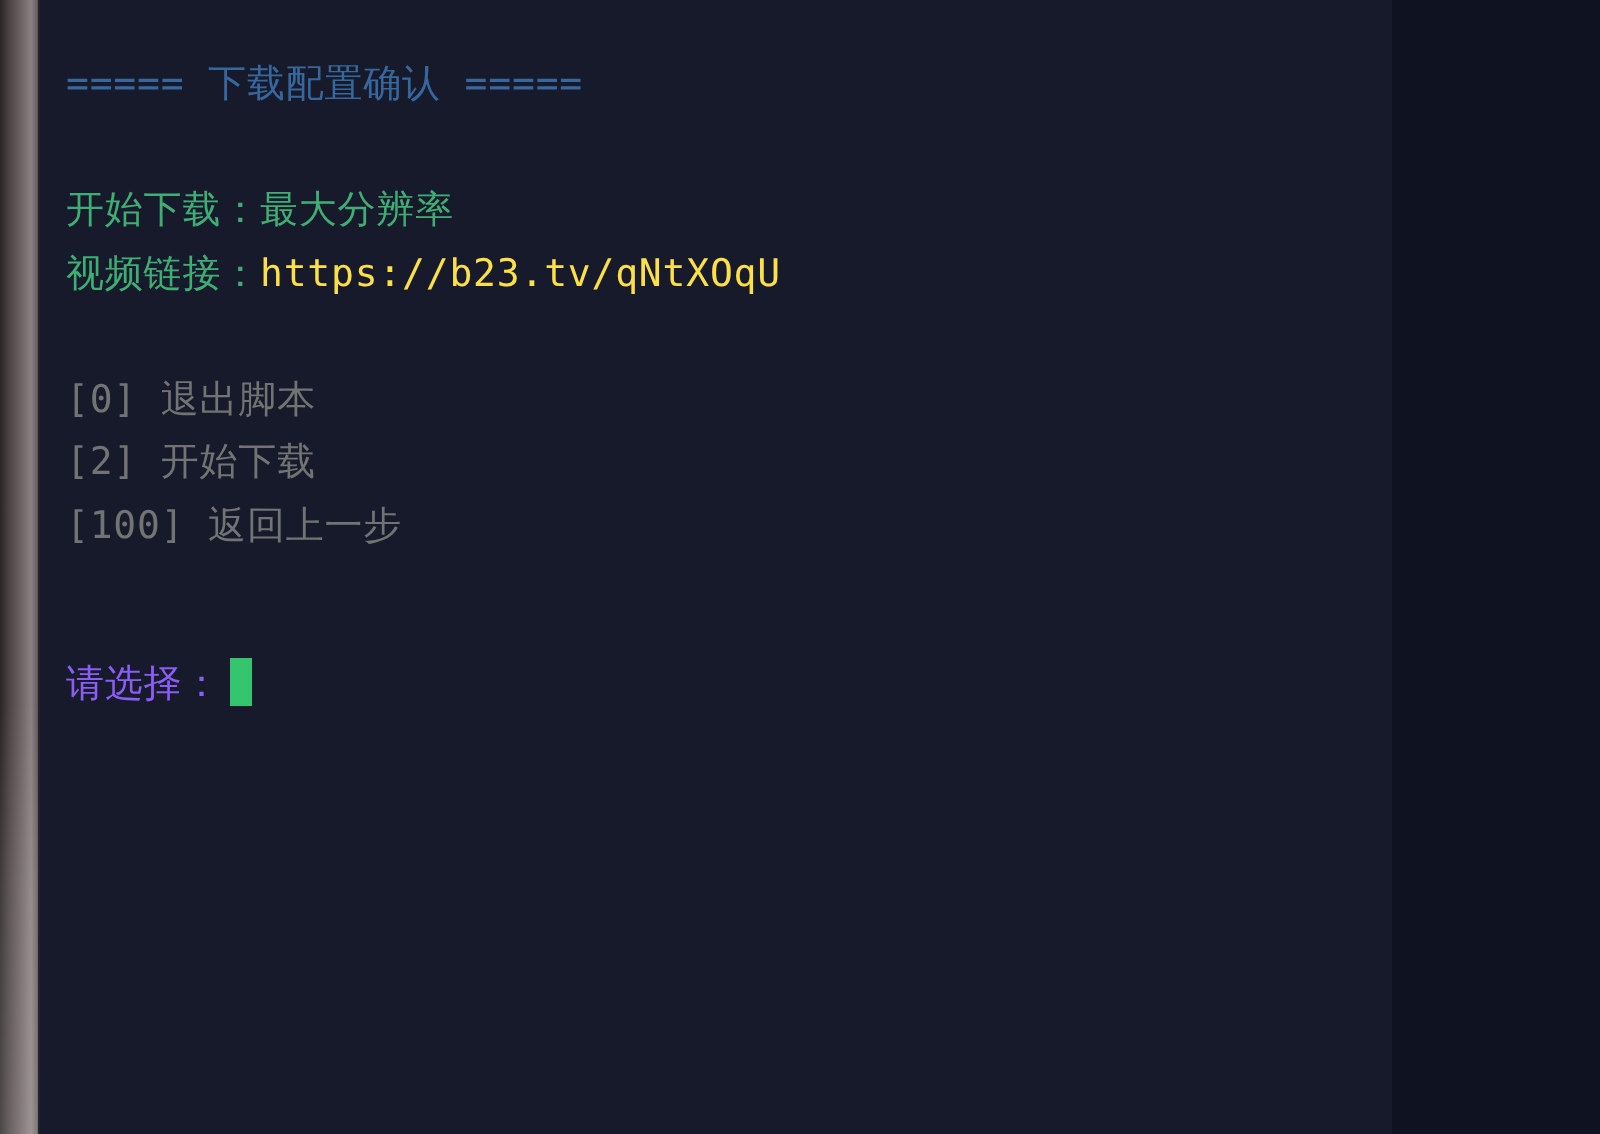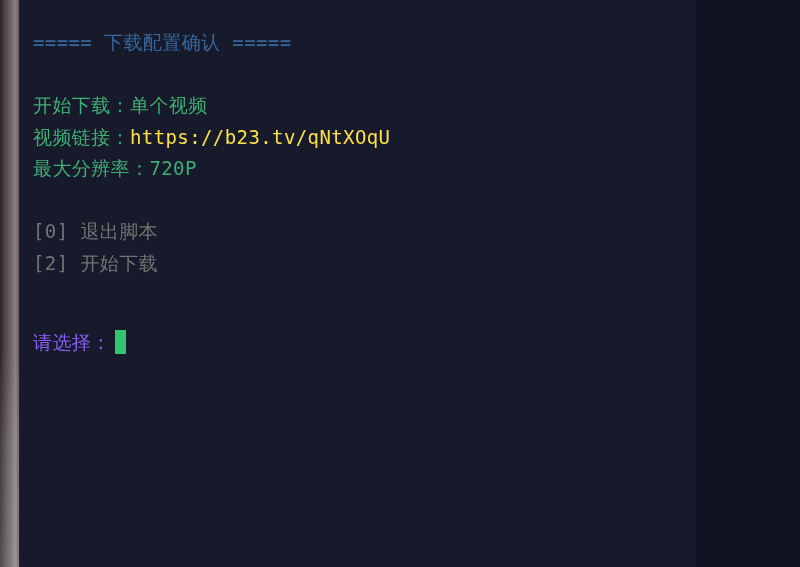--- a/index.html
+++ b/index.html
@@ -103,34 +103,34 @@
   <div id="edge-strip">
     <div class="edge-seam"></div>
   </div>
 
   <div id="terminal">
 
     <div class="line title-line pad-left"><span>=====</span><span> </span><span>下载配置确认</span><span> </span><span>=====</span></div>
 
     <div class="blank"></div>
 
-    <div class="line info-line pad-left"><span>开始下载：</span><span>单个视频</span></div>
+    <div class="line info-line pad-left"><span>开始下载：</span><span>最大分辨率</span></div>
 
     <div class="line info-line pad-left"><span>视频链接：</span><span class="url-val">https://b23.tv/qNtXOqU</span></div>
 
-    <div class="line info-line pad-left"><span>最大分辨率：</span><span>720P</span></div>
 
 
     <div class="blank"></div>
 
     <div class="line menu-line pad-left"><span>[0]</span><span> </span><span>退出脚本</span></div>
 
 
     <div class="line menu-line pad-left"><span>[2]</span><span> </span><span>开始下载</span></div>
 
+    <div class="line menu-line pad-left"><span>[100]</span><span> </span><span>返回上一步</span></div>
 
     <div class="blank"></div>
     <div class="blank-half"></div>
 
     <div class="line prompt-line pad-left"><span>请选择：</span><span></span><span class="cursor-block"></span></div>
 
   </div>
 </div>
 
 </body></html>

